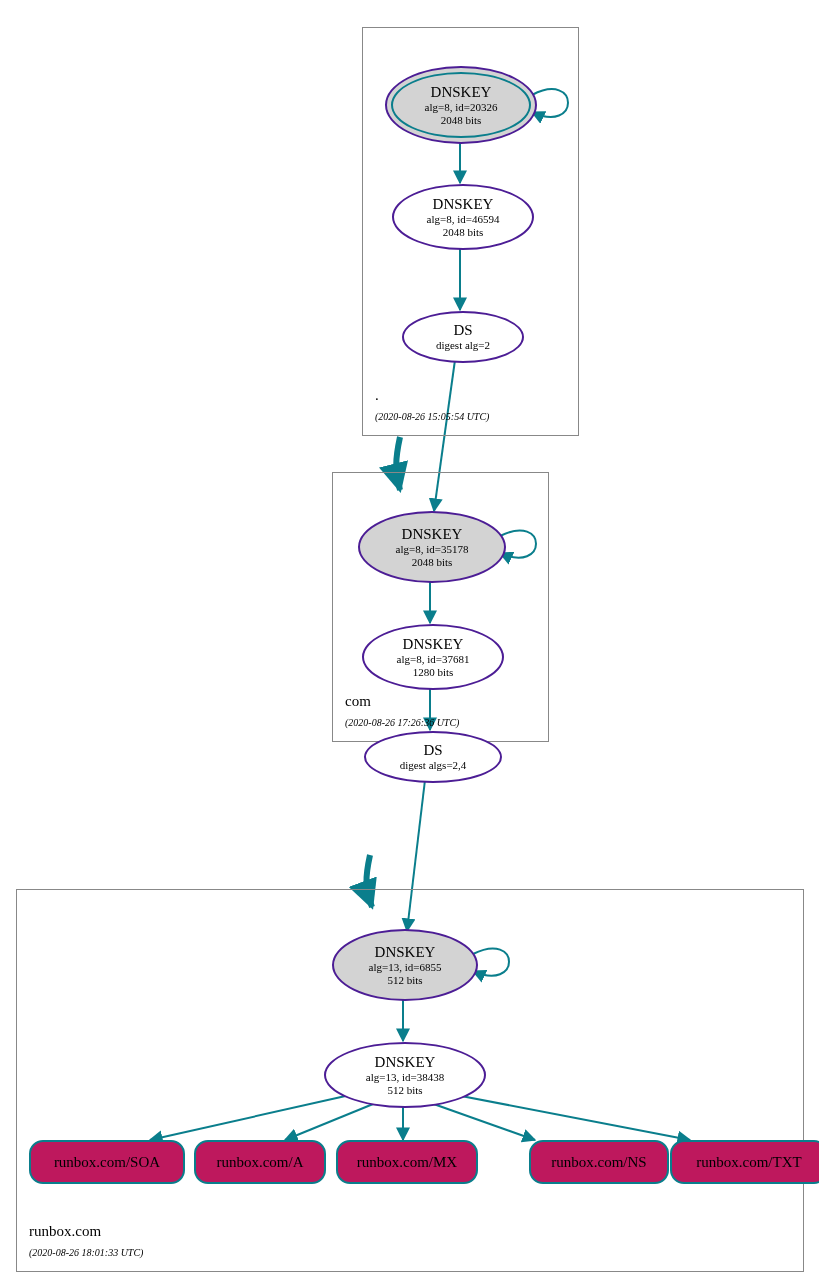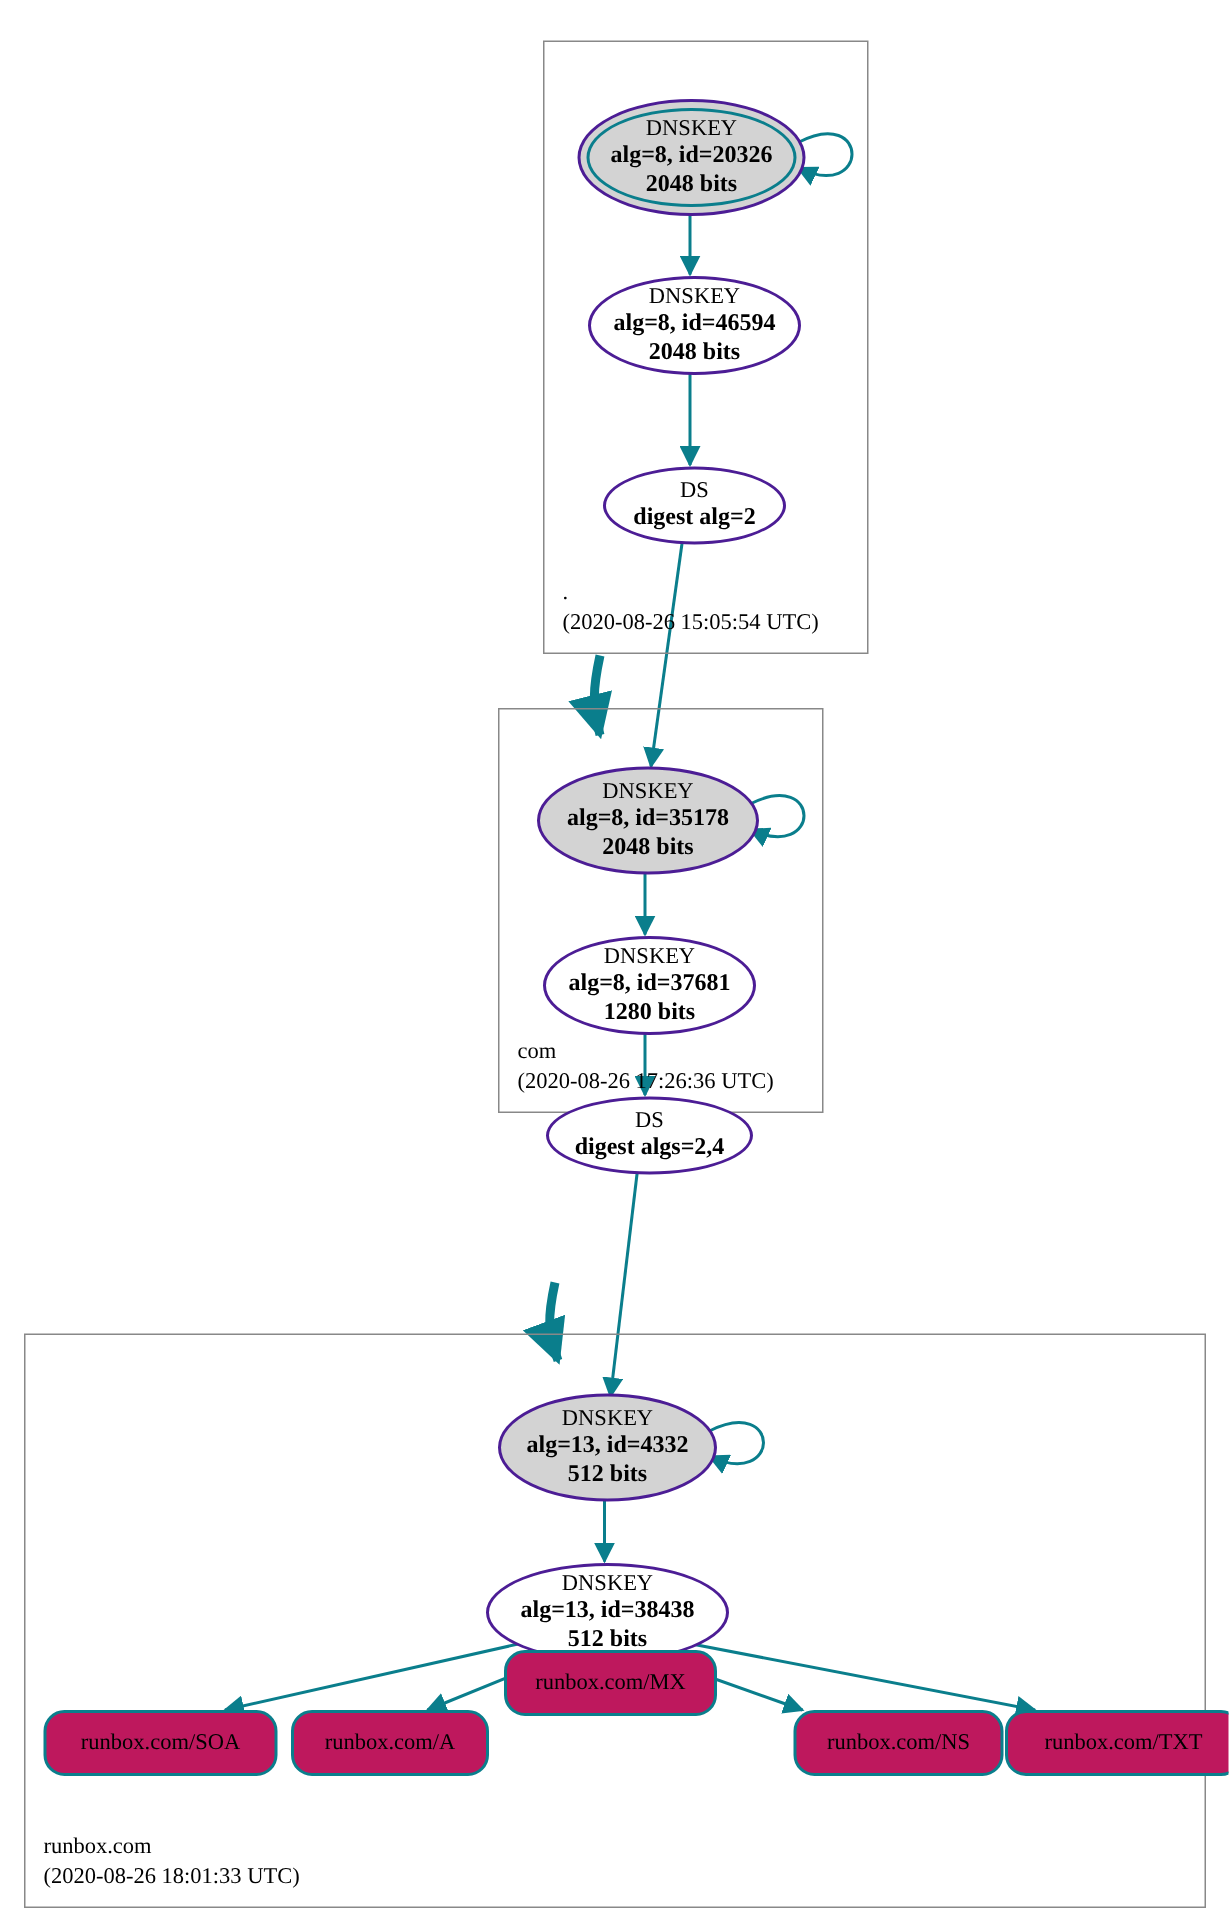--- a/index.html
+++ b/index.html
@@ -18,21 +18,22 @@
   }
   .zone-label {
     position: absolute;
     left: 12px;
     bottom: 10px;
     font-size: 15px;
     color: #000;
     line-height: 1.3;
   }
   .zone-ts {
-    font-size: 15px;
+    font-size: 10px;
+    font-style: italic;
   }
   .node {
     position: absolute;
     text-align: center;
     font-size: 15px;
     color: #000;
     display: flex;
     flex-direction: column;
     justify-content: center;
     align-items: center;
@@ -46,23 +47,22 @@
   .teal-border {
     border: 2px solid #4c1d95;
   }
   .inner-ring {
     position: absolute;
     border: 2px solid #0a7e8c;
     border-radius: 50%;
     inset: 4px;
   }
   .sub {
-    font-size: 16px;
+    font-size: 11px;
     line-height: 1.15;
-    font-weight: bold;
   }
   .rrset {
     border: 2px solid #0a7e8c;
     border-radius: 14px;
     background: #be185d;
     font-size: 15px;
   }
   svg.edges {
     position: absolute;
     left: 0;
@@ -169,37 +169,37 @@
 
 <div class="zone-box" style="left:16px; top:889px; width:788px; height:383px;">
   <div class="zone-label">
     <span>runbox.com</span><br>
     <span class="zone-ts">(2020-08-26 18:01:33 UTC)</span>
   </div>
 </div>
 
 <div class="node ellipse kskey teal-border" style="left:332px; top:929px; width:142px; height:68px;">
   <div>DNSKEY</div>
-  <div class="sub">alg=13, id=4332</div>
+  <div class="sub">alg=13, id=6855</div>
   <div class="sub">512 bits</div>
 </div>
 
 <div class="node ellipse teal-border" style="left:324px; top:1042px; width:158px; height:62px; background:#fff;">
   <div>DNSKEY</div>
   <div class="sub">alg=13, id=38438</div>
   <div class="sub">512 bits</div>
 </div>
 
 <div class="node rrset" style="left:29px; top:1140px; width:152px; height:40px;">
   <span>runbox.com/SOA</span>
 </div>
 <div class="node rrset" style="left:194px; top:1140px; width:128px; height:40px;">
   <span>runbox.com/A</span>
 </div>
-<div class="node rrset" style="left:336px; top:1100px; width:138px; height:40px;">
+<div class="node rrset" style="left:336px; top:1140px; width:138px; height:40px;">
   <span>runbox.com/MX</span>
 </div>
 <div class="node rrset" style="left:488px; top:1140px; width:136px; height:40px;margin-left:41px;">
   <span>runbox.com/NS</span>
 </div>
 <div class="node rrset" style="left:638px; top:1140px; width:154px; height:40px;margin-left:32px;">
   <span>runbox.com/TXT</span>
 </div>
 
 </body></html>

